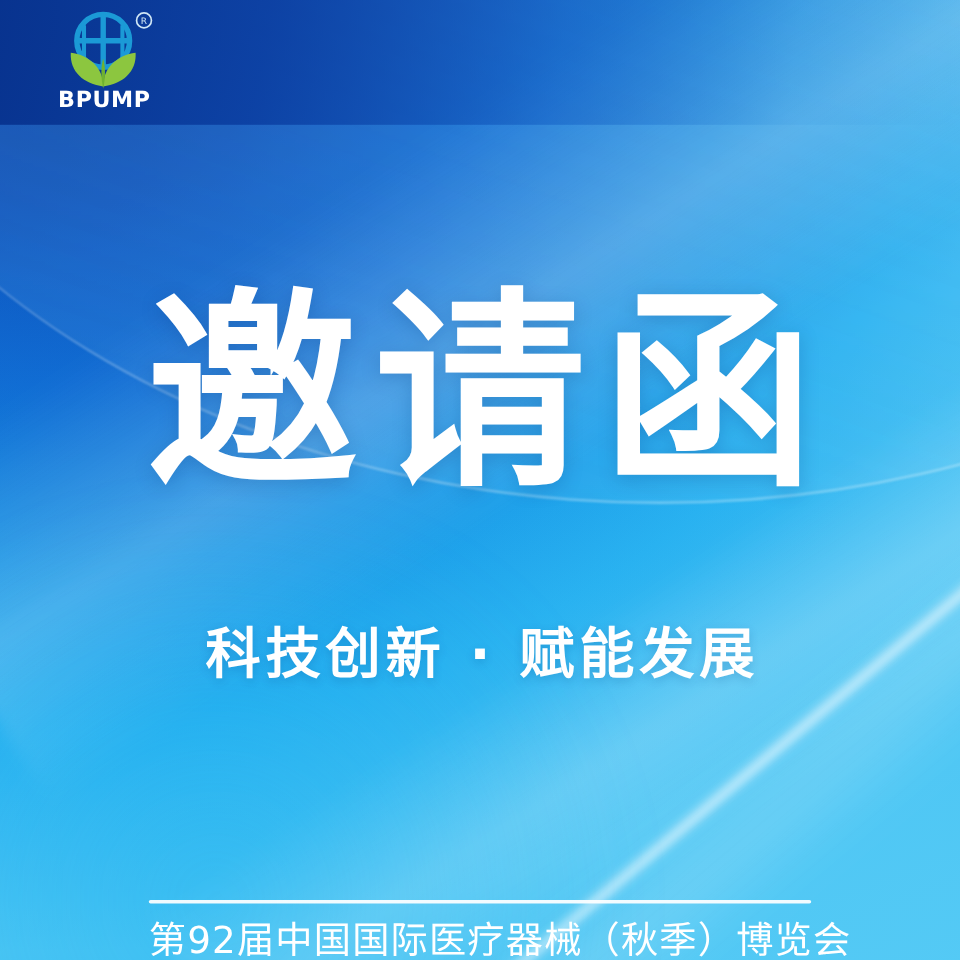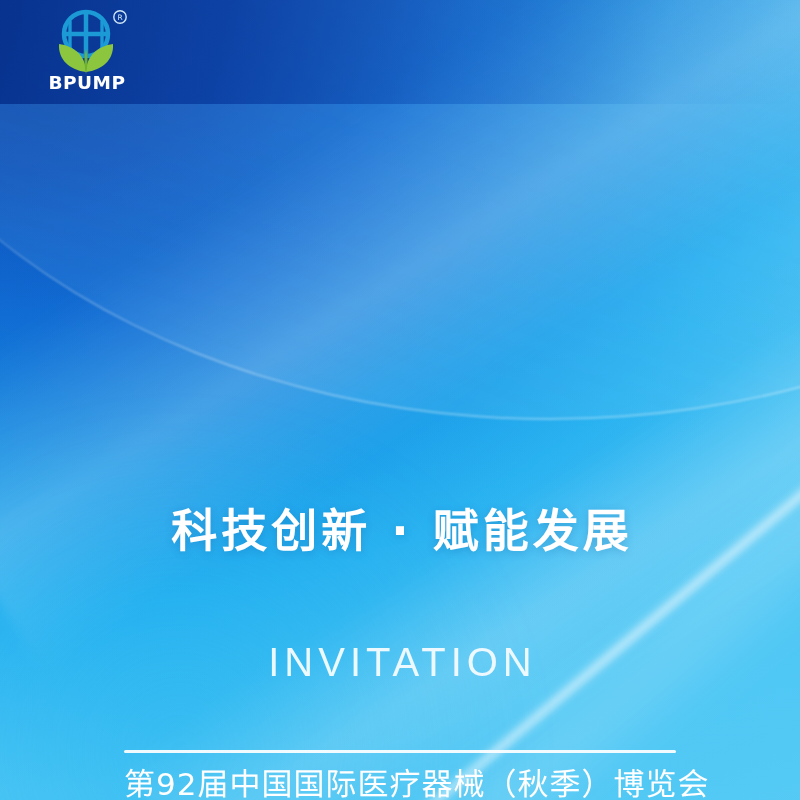--- a/index.html
+++ b/index.html
@@ -198,21 +198,21 @@
     text-indent: 14px;
     color: #ffffff;
     line-height: 1.02;
     white-space: nowrap;
     text-shadow: 0 4px 16px rgba(0,50,120,0.22);
   }
 
   .subtitle {
     position: absolute;
     left: 0;
-    top: 494px;
+    top: 508px;
     width: 100%;
     text-align: center;
     font-family: "DejaVu Sans", "Liberation Sans", sans-serif;
     font-size: 46px;
     font-weight: 700;
     letter-spacing: 4px;
     text-indent: 4px;
     color: #ffffff;
     white-space: nowrap;
     text-shadow: 0 2px 8px rgba(0,60,130,0.20);
@@ -292,24 +292,24 @@
 
         <path d="M40 64 C 40 48, 28 38, 13 36 C 12 52, 24 62, 40 64 Z" fill="#8cc63f"></path>
         <path d="M40 64 C 40 48, 52 38, 67 36 C 68 52, 56 62, 40 64 Z" fill="#8cc63f"></path>
         <path d="M40 66 C 38 56, 38 48, 40 41 C 42 48, 42 56, 40 66 Z" fill="#6fb22f"></path>
 
         <text x="41" y="81" font-size="18.5" font-weight="bold" fill="#ffffff" font-family="DejaVu Sans, sans-serif" letter-spacing="0.5" text-anchor="middle">BPUMP</text>
       </svg>
     </div>
   </div>
 
+  <div class="title-main">邀请函</div>
 
   <div class="subtitle">科技创新 · 赋能发展</div>
 
-  <div class="invitation-en">INVITATION</div>
 
   <div class="event-block">
     <div class="rule"></div>
     <div class="event-name">第92届中国国际医疗器械（秋季）博览会</div>
     <div class="rule"></div>
   </div>
 
 </div>
 
 </body></html>

